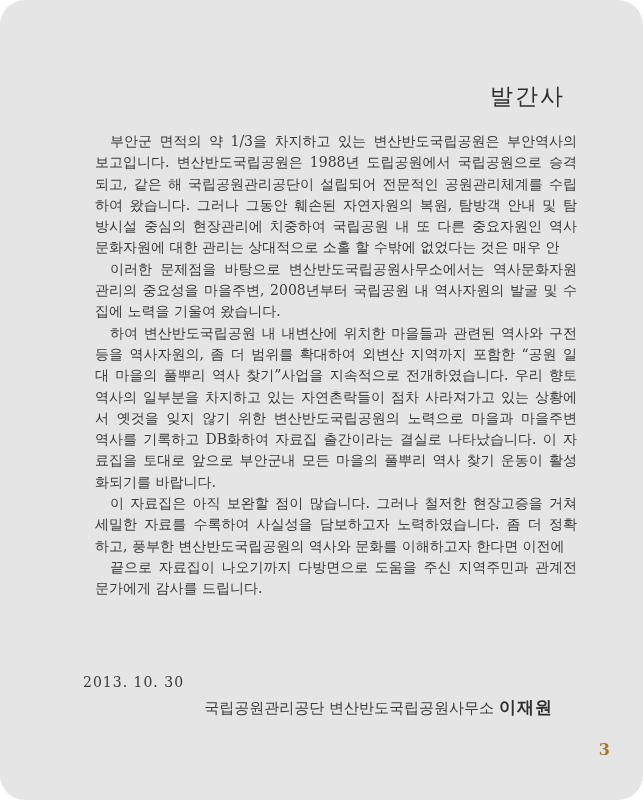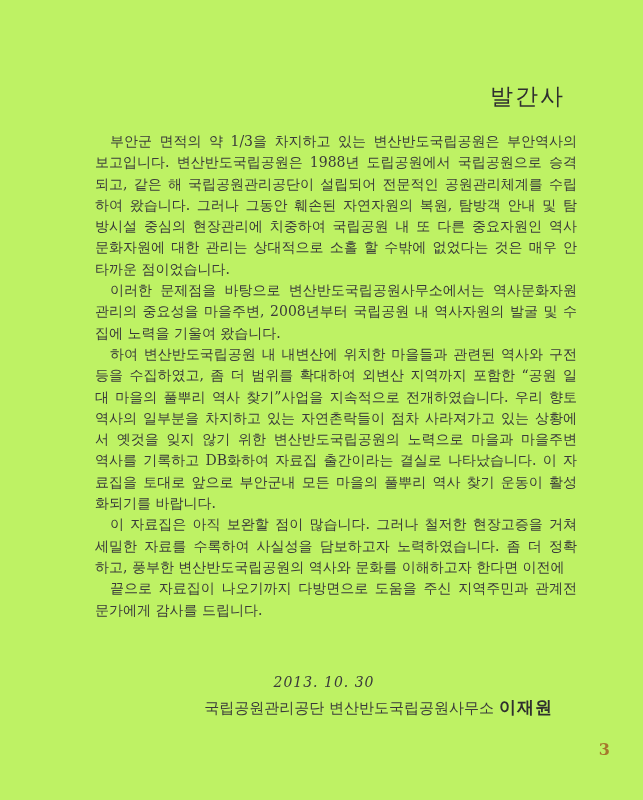--- a/index.html
+++ b/index.html
@@ -4,24 +4,25 @@
 <style>
   html, body {
     margin: 0;
     padding: 0;
     background: #ffffff;
   }
   .page {
     position: relative;
     width: 643px;
     height: 800px;
-    background: #bef264;
+    background: #e5e5e5;
     font-family: "DejaVu Serif", "Liberation Serif", serif;
     color: #3a3a3a;
     overflow: hidden;
+    border-radius: 25px;
   }
   .title {
     position: absolute;
     top: 81px;
     left: 83px;
     width: 482px;
     margin: 0;
     text-align: right;
     font-size: 23px;
     font-weight: normal;
@@ -47,25 +48,24 @@
     overflow: hidden;
     height: 21.3px;
   }
   .para .line:first-child { text-indent: 15px; }
   .para .line:last-child  { text-align-last: left; }
   .pub-date {
     position: absolute;
     top: 674px;
     left: 83px;
     width: 482px;
-    text-align: center;
+    text-align: left;
     font-size: 14px;
     letter-spacing: 1px;
     color: #3a3a3a;
-    font-style: italic;
   }
   .signature {
     position: absolute;
     top: 696px;
     left: 71px;
     width: 482px;
     text-align: right;
     font-size: 15px;
     color: #3a3a3a;
   }
@@ -93,30 +93,29 @@
   <h1 class="title">발간사</h1>
 
   <div class="body-text">
     <div class="para">
         <div class="line">부안군 면적의 약 1/3을 차지하고 있는 변산반도국립공원은 부안역사의</div>
         <div class="line">보고입니다. 변산반도국립공원은 1988년 도립공원에서 국립공원으로 승격</div>
         <div class="line">되고, 같은 해 국립공원관리공단이 설립되어 전문적인 공원관리체계를 수립</div>
         <div class="line">하여 왔습니다. 그러나 그동안 훼손된 자연자원의 복원, 탐방객 안내 및 탐</div>
         <div class="line">방시설 중심의 현장관리에 치중하여 국립공원 내 또 다른 중요자원인 역사</div>
         <div class="line">문화자원에 대한 관리는 상대적으로 소홀 할 수밖에 없었다는 것은 매우 안</div>
-        <div class="line">타까운 점이었습니다.</div>
       </div>
     <div class="para">
         <div class="line">이러한 문제점을 바탕으로 변산반도국립공원사무소에서는 역사문화자원</div>
         <div class="line">관리의 중요성을 마을주변, 2008년부터 국립공원 내 역사자원의 발굴 및 수</div>
         <div class="line">집에 노력을 기울여 왔습니다.</div>
       </div>
     <div class="para">
         <div class="line">하여 변산반도국립공원 내 내변산에 위치한 마을들과 관련된 역사와 구전</div>
-        <div class="line">등을 수집하였고, 좀 더 범위를 확대하여 외변산 지역까지 포함한 “공원 일</div>
+        <div class="line">등을 역사자원의, 좀 더 범위를 확대하여 외변산 지역까지 포함한 “공원 일</div>
         <div class="line">대 마을의 풀뿌리 역사 찾기”사업을 지속적으로 전개하였습니다. 우리 향토</div>
         <div class="line">역사의 일부분을 차지하고 있는 자연촌락들이 점차 사라져가고 있는 상황에</div>
         <div class="line">서 옛것을 잊지 않기 위한 변산반도국립공원의 노력으로 마을과 마을주변</div>
         <div class="line">역사를 기록하고 DB화하여 자료집 출간이라는 결실로 나타났습니다. 이 자</div>
         <div class="line">료집을 토대로 앞으로 부안군내 모든 마을의 풀뿌리 역사 찾기 운동이 활성</div>
         <div class="line">화되기를 바랍니다.</div>
       </div>
     <div class="para">
         <div class="line">이 자료집은 아직 보완할 점이 많습니다. 그러나 철저한 현장고증을 거쳐</div>
         <div class="line">세밀한 자료를 수록하여 사실성을 담보하고자 노력하였습니다. 좀 더 정확</div>

